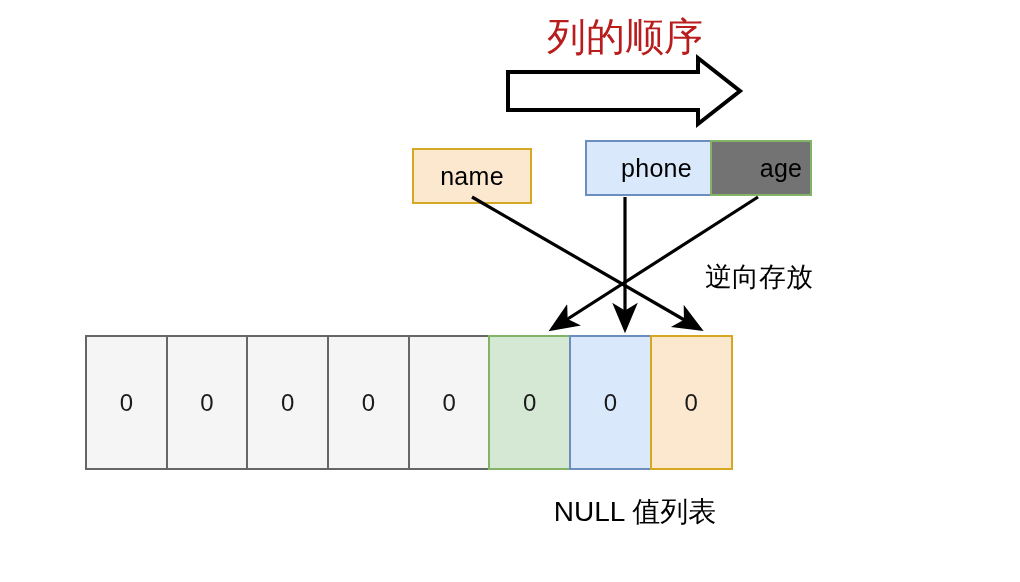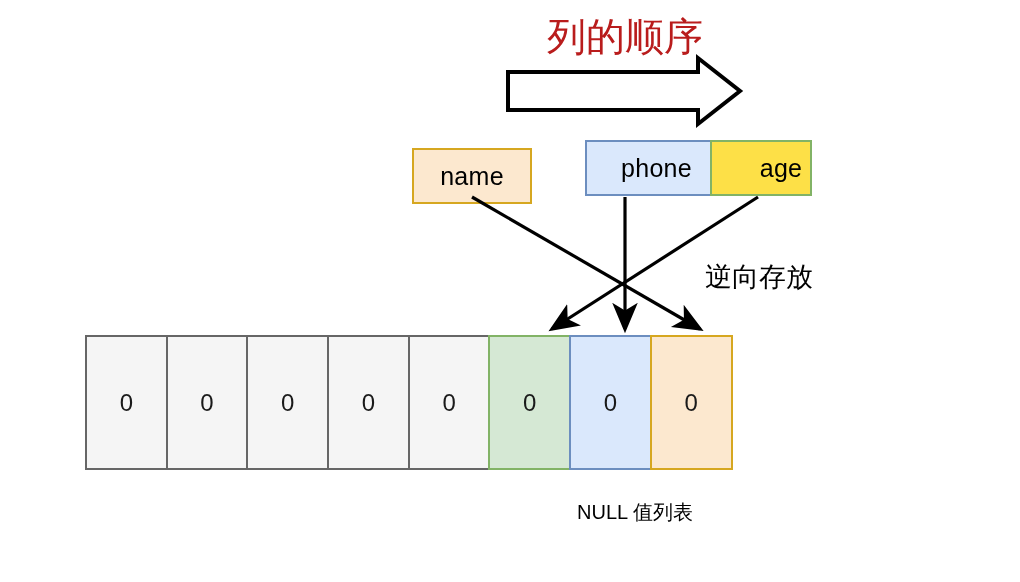--- a/index.html
+++ b/index.html
@@ -121,21 +121,21 @@
   .null-cell.blue   { z-index: 3; }
   .null-cell.orange { z-index: 4; position: relative; }
 
   
   .caption-text {
     position: absolute;
     left: 455px;
     top: 493px;
     width: 360px;
     text-align: center;
-    font-size: 20px;
+    font-size: 28px;
     line-height: 38px;
     color: #000000;
     white-space: nowrap;
   }
 </style>
 </head>
 <body>
 
 <div id="canvas">
 
@@ -146,21 +146,21 @@
   </svg>
 
   <div class="col-box" style="left:412px;top:148px;width:120px;height:56px;background:#fce8cf;border-color:#d6a720;">
     <span class="col-label">name</span>
   </div>
 
   <div class="col-box" style="left:553px;top:140px;width:143px;height:56px;background:#dae8fc;border-color:#6c8ebf;margin-left:32px;">
     <span class="col-label">phone</span>
   </div>
 
-  <div class="col-box" style="left:710px;top:140px;width:102px;height:56px;background:#fde047;border-color:#82b366;padding-left:40px;">
+  <div class="col-box" style="left:710px;top:140px;width:102px;height:56px;background:#737373;border-color:#82b366;padding-left:40px;">
     <span class="col-label">age</span>
   </div>
 
   <svg id="cross-arrows" viewBox="0 0 1020 582">
     <defs>
       <marker id="ah" markerWidth="11" markerHeight="11" refX="8.2" refY="4" orient="auto" markerUnits="strokeWidth">
         <path d="M0,0 L9.5,4 L0,8 L2.4,4 z" fill="#000000"></path>
       </marker>
     </defs>
 

